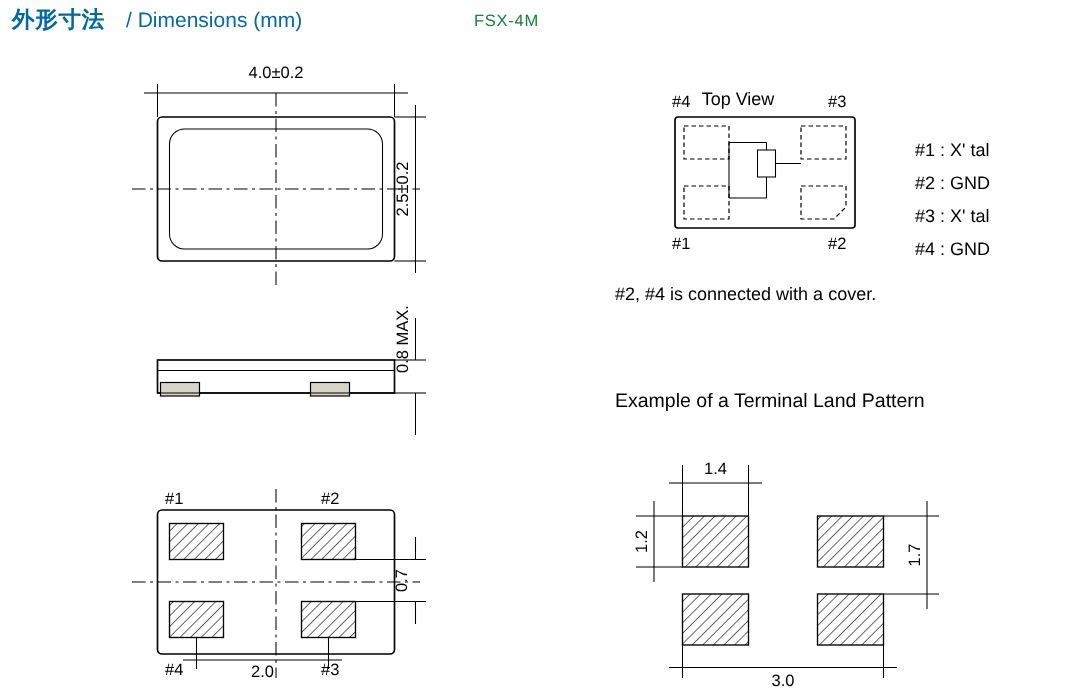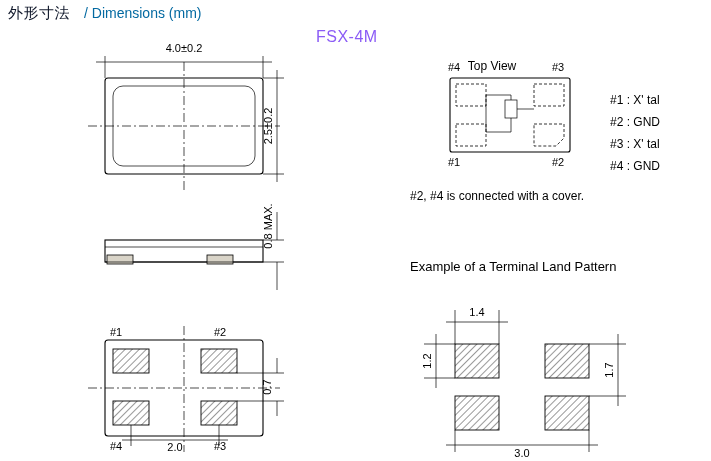--- a/index.html
+++ b/index.html
@@ -4,28 +4,28 @@
 <style>
   html,body{margin:0;padding:0;}
   body{
     width:711px;height:461px;background:#ffffff;position:relative;
     font-family:"Liberation Sans", sans-serif;
     color:#000;
     overflow:hidden;
   }
   .abs{position:absolute;}
   .hdr-cjk{
-    left:8px;top:4px;font-size:15px;color:#0f172a;font-weight:normal;
+    left:8px;top:4px;font-size:15px;color:#0369a1;font-weight:bold;
     letter-spacing:0.5px;
   }
   .hdr-en{
     left:84px;top:5px;font-size:14px;color:#0369a1;
   }
   .part-title{
-    left:316px;top:28px;font-size:16px;color:#8b5cf6;letter-spacing:0.5px;
+    left:316px;top:8px;font-size:11px;color:#15803d;letter-spacing:0.5px;
   }
   svg{position:absolute;left:0;top:0;}
   .lbl{font-size:11px;fill:#000;font-family:"Liberation Sans", sans-serif;}
   .lbl-m{font-size:12px;fill:#000;font-family:"Liberation Sans", sans-serif;}
   .lbl-b{font-size:13px;fill:#000;font-family:"Liberation Sans", sans-serif;}
   .ln-t{stroke:#000;stroke-width:0.7;fill:none;}
   .cl{stroke:#000;stroke-width:0.7;fill:none;stroke-dasharray:9,3,2,3;}
   .dash{stroke:#000;stroke-width:0.8;fill:none;stroke-dasharray:3,2;}
   .pad{fill:#d9d4c8;stroke:#000;stroke-width:0.8;}
   .hatch{fill:url(#hatchpat);stroke:#000;stroke-width:0.9;}

